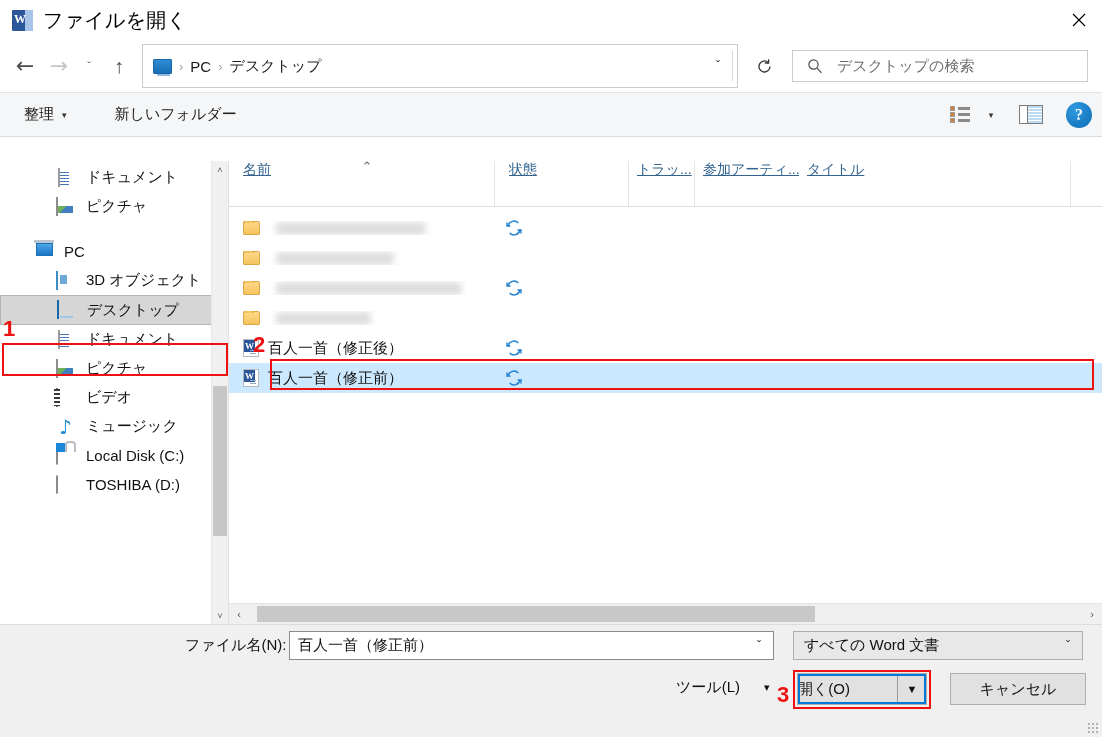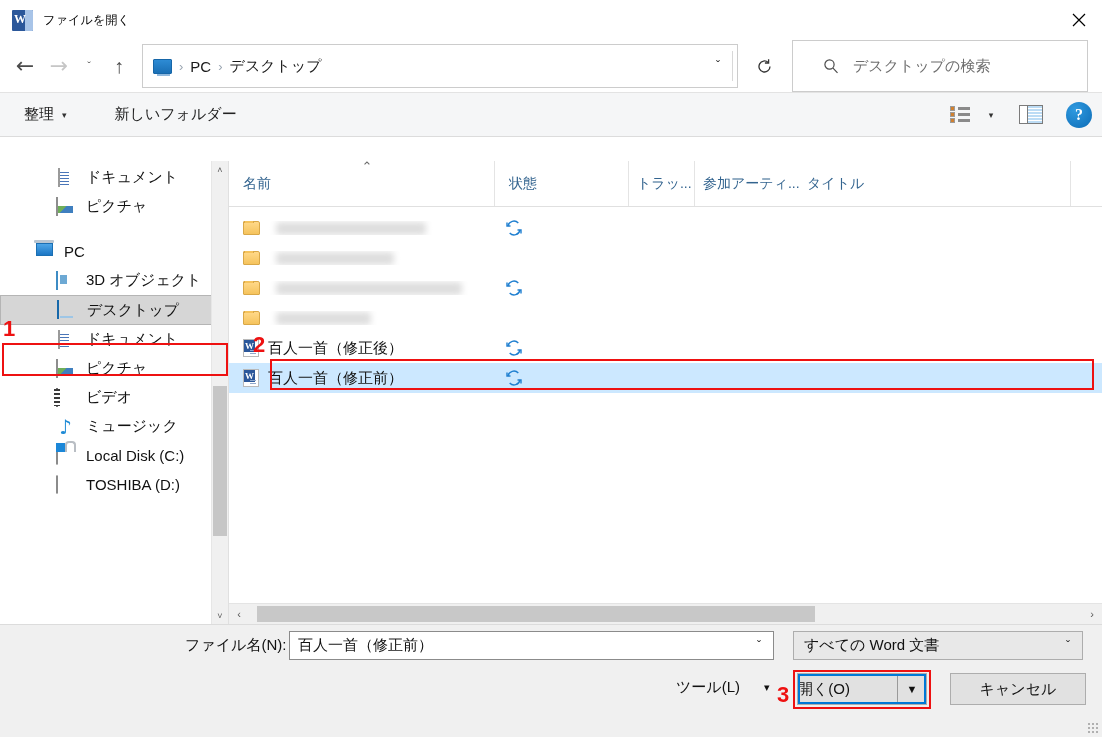--- a/index.html
+++ b/index.html
@@ -38,21 +38,21 @@
     background: #a8c4e8;
   }
   .word-icon .wi-w {
     position: absolute; left: 2px; top: 3px;
     color: #fff; font-size: 12px; font-weight: bold;
     font-family: "Liberation Serif", serif;
     line-height: 13px;
   }
   .title-text {
     margin-left: 10px;
-    font-size: 12px; color: #000000;
+    font-size: 20px; color: #000000;
     letter-spacing: 0.2px;
   }
   .close-btn {
     position: absolute; right: 0; top: 0;
     width: 46px; height: 40px;
     display: flex; align-items: center; justify-content: center;
     cursor: pointer;
   }
   .close-btn svg { display: block; }
 
@@ -116,26 +116,26 @@
   .refresh-btn {
     width: 44px; height: 44px;
     display: flex; align-items: center; justify-content: center;
     cursor: pointer; color: #333;
     flex: 0 0 44px;
     margin-left: 4px;
     border: 1px solid transparent;
   }
   .searchbox {
     flex: 0 0 296px;
-    height: 52px;
+    height: 32px;
     border: 1px solid #cccccc;
     background: #ffffff;
     display: flex; align-items: center;
     margin-left: 6px;
-    padding-left: 30px;
+    padding-left: 14px;
   }
   .search-ph {
     font-size: 15px; color: #6e6e6e;
     margin-left: 14px;
   }
 
   
   .cmdbar {
     height: 45px; flex: 0 0 45px;
     background: #f5f6f7;
@@ -359,27 +359,28 @@
     background: #ffffff;
   }
   .col-header {
     height: 46px; flex: 0 0 46px;
     display: flex; align-items: stretch;
     background: #ffffff;
     border-bottom: 1px solid #e0e0e0;
     position: relative;
   }
   .col {
-    display: flex; align-items: center;
+    display: flex; align-items: flex-start;
     font-size: 14px; color: #33648f;
     padding-left: 14px;
     border-right: 1px solid #e4e4e4;
     cursor: pointer;
     white-space: nowrap; overflow: hidden;
     position: relative;
+    text-decoration: underline;
   }
   .col.sorted::before {
     content: "\2303";
     position: absolute; left: 50%; top: -2px;
     font-size: 13px; color: #6b6b6b;
   }
   .rows {
     flex: 1 1 auto;
     position: relative;
     overflow: hidden;

